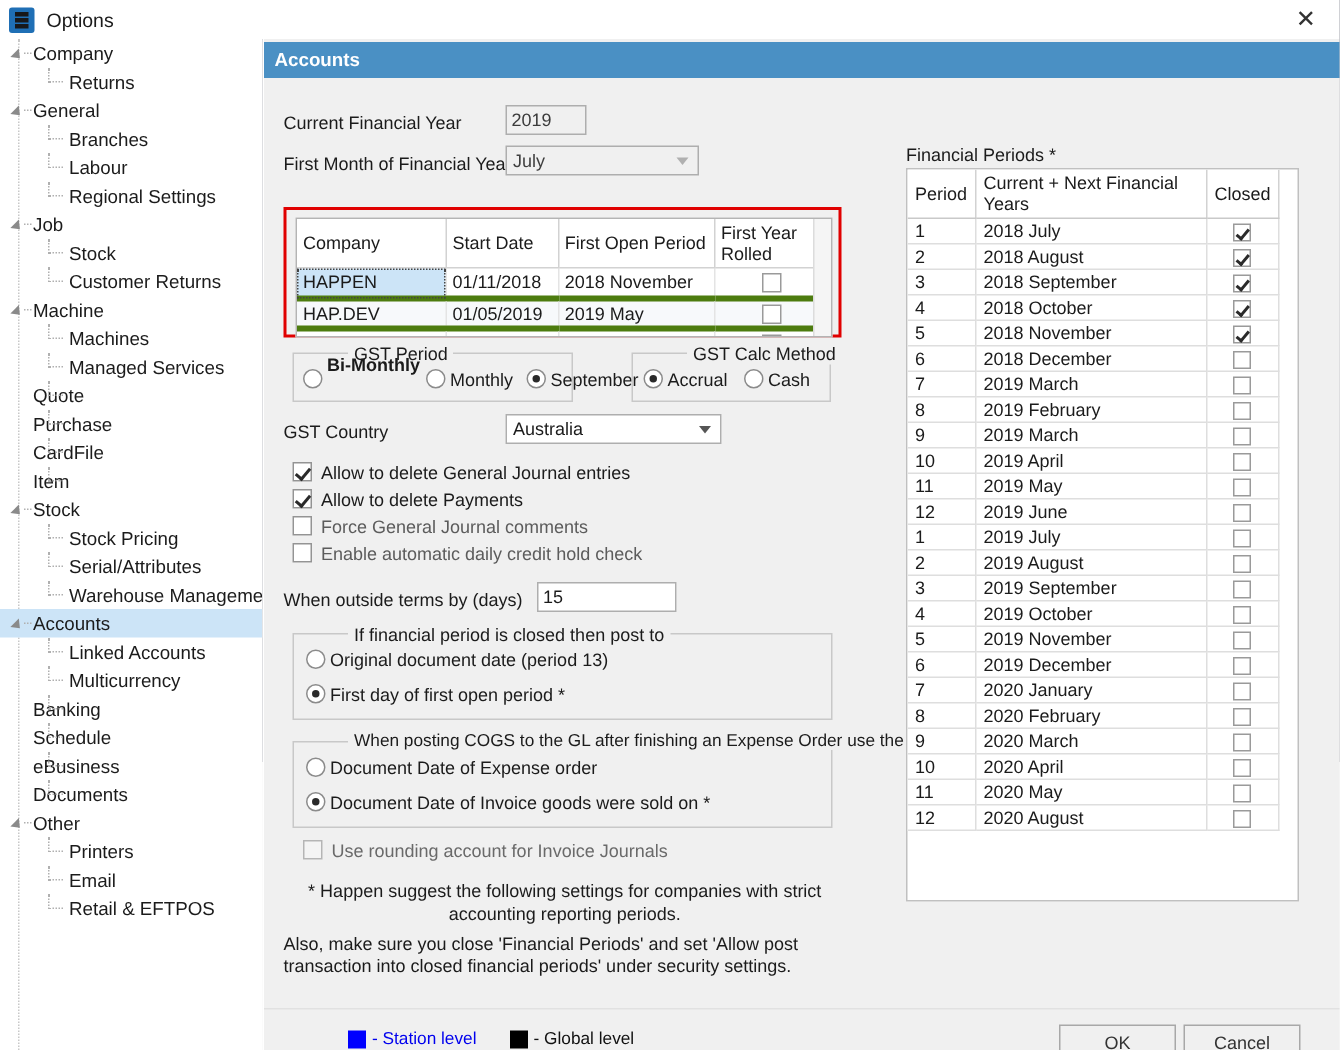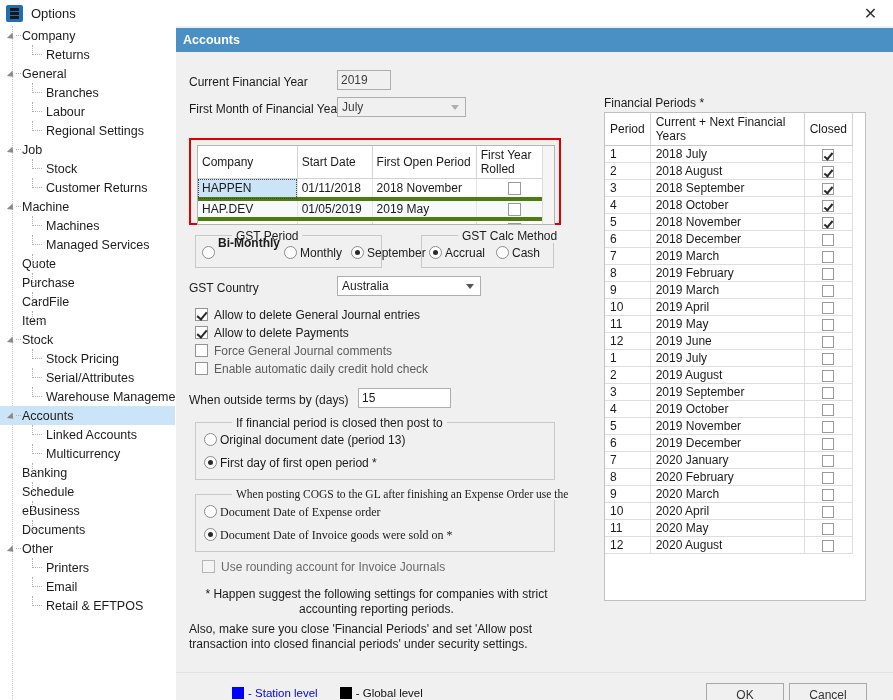--- a/index.html
+++ b/index.html
@@ -612,21 +612,21 @@
       <div class="textbox" style="left:182px; top:336px; width:93px; height:20px;">15</div>
 
       <div class="group" style="left:19px; top:370px; width:360px; height:58px;">
         <span class="group-title">If financial period is closed then post to</span>
         <div class="rb" style="left:8px; top:10px;"></div>
         <span class="lbl" style="left:24px; top:10px;">Original document date (period 13)</span>
         <div class="rb checked" style="left:8px; top:33px;"></div>
         <span class="lbl" style="left:24px; top:33px;">First day of first open period *</span>
       </div>
 
-      <div class="group" style="left:19px; top:442px; width:360px; height:58px;font-family:Liberation Serif, serif;">
+      <div class="group" style="left:19px; top:442px; width:360px; height:58px;">
         <span class="group-title" style="font-size:11.5px;">When posting COGS to the GL after finishing an Expense Order use the</span>
         <div class="rb" style="left:8px; top:10px;"></div>
         <span class="lbl" style="left:24px; top:10px;">Document Date of Expense order</span>
         <div class="rb checked" style="left:8px; top:33px;"></div>
         <span class="lbl" style="left:24px; top:33px;">Document Date of Invoice goods were sold on *</span>
       </div>
 
       <div class="cb disabled" style="left:26px; top:508px;"></div>
       <div class="lbl" style="left:45px; top:508px; color:#6a6a6a;">Use rounding account for Invoice Journals</div>
 

